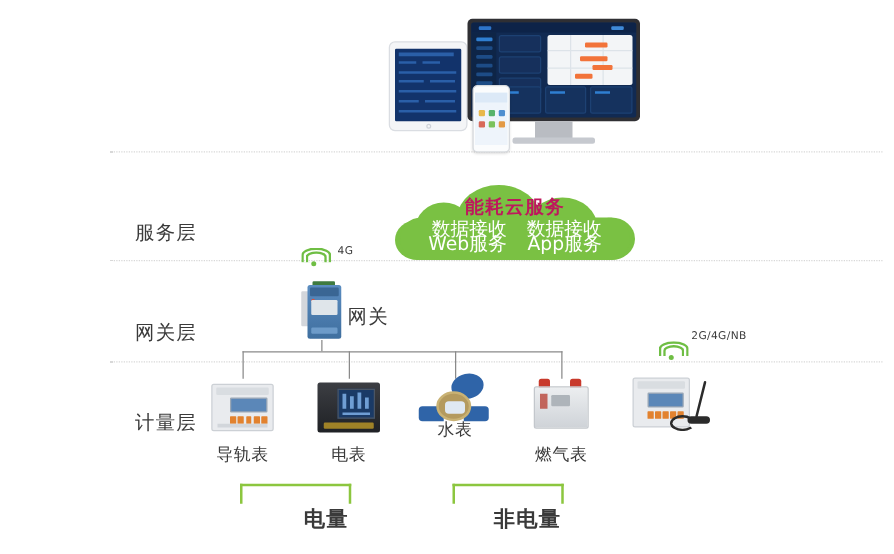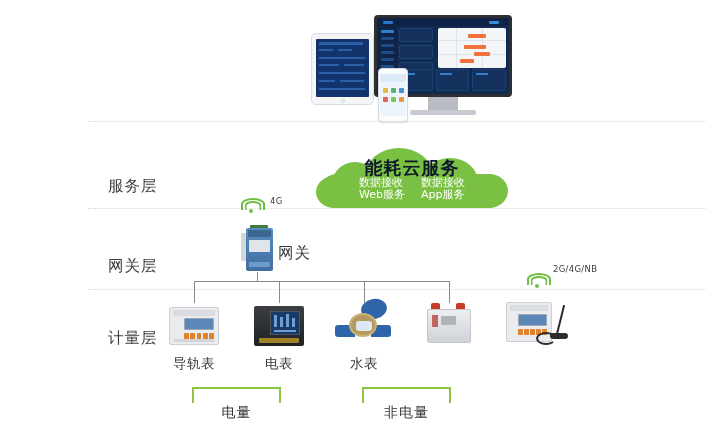--- a/index.html
+++ b/index.html
@@ -80,26 +80,26 @@
   
   .cloud{position:absolute;left:314px;top:148px;width:196px;height:62px;}
   .cloud .blob{position:absolute;background:#7ac143;border-radius:50%;}
   .cloud .body{
     position:absolute;left:6px;top:26px;width:184px;height:34px;background:#7ac143;
     border-radius:18px;
   }
   .cloud-text{position:absolute;left:0;top:0;width:196px;height:62px;text-align:center;}
   .cloud-title{
     position:absolute;left:0;top:8px;width:100%;text-align:center;
-    color:#0f172a;font-size:18px;font-weight:700;letter-spacing:1px;
+    color:#be185d;font-size:15px;font-weight:700;letter-spacing:1px;
   }
   .cloud-cols{
     position:absolute;left:0;top:29px;width:100%;display:flex;justify-content:center;gap:16px;
   }
-  .cloud-col{color:#ffffff;font-size:11px;line-height:12px;text-align:left;}
+  .cloud-col{color:#ffffff;font-size:15px;line-height:12px;text-align:right;}
 
   
   .gw{position:absolute;left:241px;top:225px;width:34px;height:48px;}
   .gw .left-ear{position:absolute;left:0;top:8px;width:6px;height:28px;background:#d3d6db;border-radius:1px;}
   .gw .case{position:absolute;left:5px;top:3px;width:27px;height:43px;background:#4c7fb5;border-radius:2px;
     background:linear-gradient(180deg,#5a8cc0 0%,#3f6f9f 100%);}
   .gw .case .hdr{position:absolute;left:2px;top:2px;right:2px;height:7px;background:#3a6694;border-radius:1px;}
   .gw .case .lbl{position:absolute;left:3px;top:12px;right:3px;height:12px;background:#dfe5ea;border-radius:1px;}
   .gw .case .led{position:absolute;left:3px;top:11px;width:3px;height:3px;background:#d94f3d;border-radius:50%;}
   .gw .case .txt{position:absolute;left:3px;bottom:4px;right:3px;height:5px;background:#6d9bc9;border-radius:1px;}
@@ -179,21 +179,21 @@
   .arcm .dev .btns{position:absolute;left:11px;top:26px;width:29px;height:6px;display:flex;gap:1.5px;}
   .arcm .dev .btns i{flex:1;background:#e2822f;border-radius:.5px;}
   .arcm .ant{position:absolute;left:56px;top:4px;width:2px;height:30px;background:#2b2b2b;
     border-radius:1px;transform:rotate(14deg);transform-origin:bottom center;}
   .arcm .antbase{position:absolute;left:50px;top:33px;width:18px;height:6px;background:#2b2b2b;border-radius:3px;}
   .arcm .cable{position:absolute;left:36px;top:32px;width:16px;height:9px;
     border:2px solid #2b2b2b;border-radius:50%;border-right-color:transparent;}
 
   
   .bracket{position:absolute;height:14px;border:2px solid #8cc63f;border-bottom:none;}
-  .group-label{position:absolute;text-align:center;font-size:14px;color:#3a3a3a;font-weight:400;letter-spacing:1px;}
+  .group-label{position:absolute;text-align:right;font-size:17px;color:#3a3a3a;font-weight:700;letter-spacing:1px;}
 </style>
 </head>
 <body>
 
 <div id="stage">
 
   <div class="divider" style="top:121px"></div>
   <div class="divider" style="top:208px"></div>
   <div class="divider" style="top:289px"></div>
 
@@ -352,29 +352,30 @@
   <div class="meter-label" style="left:233px;top:355px">电表</div>
 
   <div class="meter water" style="left:331px;top:299px">
     <div class="pipeL"></div>
       <div class="pipeR"></div>
     <div class="lid"></div>
       <div class="dial">
         <i></i>
       </div>
   </div>
-  <div class="meter-label" style="left:318px;top:355px">水表</div>
+  <div class="meter-label" style="left:318px;top:335px">水表</div>
 
   <div class="meter gas" style="left:416px;top:302px">
     <div class="cap l"></div>
       <div class="cap r"></div>
     <div class="body"></div>
     <div class="mark"></div>
       <div class="win"></div>
   </div>
+  <div class="meter-label" style="left:403px;top:355px">燃气表</div>
 
   <div class="wifi" style="left:528px;top:272px">
     <span class="a1"></span>
       <span class="a2"></span>
       <span class="dot"></span>
   </div>
   <div class="net-tag" style="left:553px;top:264px">2G/4G/NB</div>
 
   <div class="arcm">
     <div class="dev">

